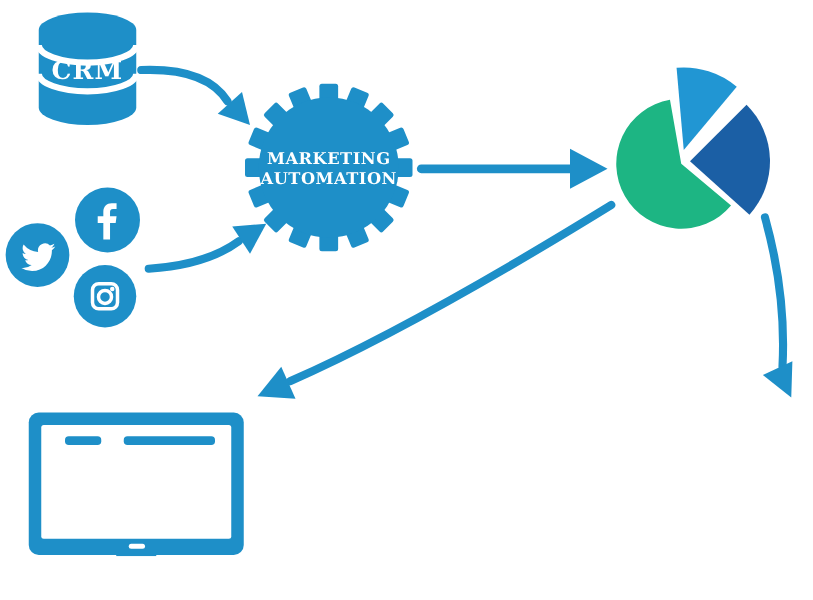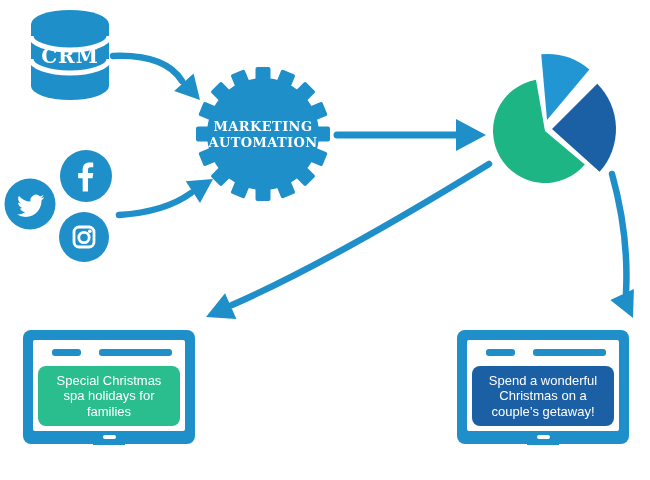--- a/index.html
+++ b/index.html
@@ -99,39 +99,20 @@
       <path fill="#1db583" d="M 545,131 L 535.97,79.79 A 52,52 0 1 0 584.83,164.43 Z"></path>
       <path fill="#2196d3" d="M 547,120 L 589.4,69.4 A 66,66 0 0 0 541.25,54.25 Z"></path>
       <path fill="#1b5fa5" d="M 552,129 L 597.25,83.75 A 64,64 0 0 1 599.56,171.82 Z"></path>
     </g>
   </svg>
 
   <div class="monitor" style="left:23px;top:330px;">
     <div class="screen">
       <div class="bar bar1"></div>
       <div class="bar bar2"></div>
-      <div class="adbox green">
-        <span>Special Christmas</span>
-        <span>spa holidays for</span>
-        <span>families</span>
-      </div>
     </div>
     <div class="pill"></div>
     <div class="neck"></div>
     <div class="base"></div>
   </div>
 
-  <div class="monitor" style="left:457px;top:330px;">
-    <div class="screen">
-      <div class="bar bar1"></div>
-      <div class="bar bar2"></div>
-      <div class="adbox navy">
-        <span>Spend a wonderful</span>
-        <span>Christmas on a</span>
-        <span>couple’s getaway!</span>
-      </div>
-    </div>
-    <div class="pill"></div>
-    <div class="neck"></div>
-    <div class="base"></div>
-  </div>
 
 </div>
 
 </body></html>

